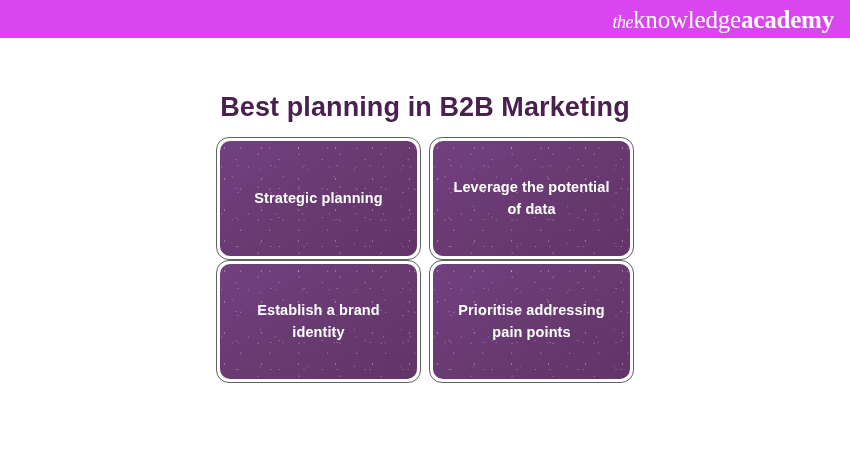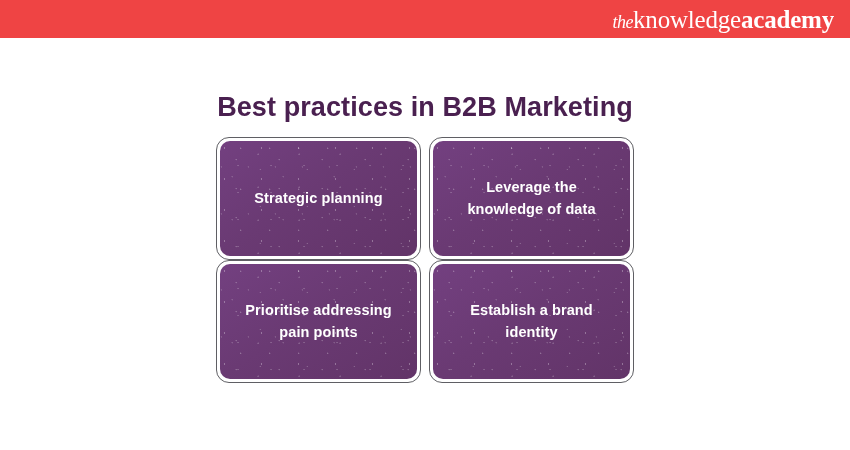--- a/index.html
+++ b/index.html
@@ -15,21 +15,21 @@
     position: relative;
   }
 
   
   .header-bar {
     position: absolute;
     left: 0;
     top: 0;
     width: 850px;
     height: 38px;
-    background: #ef4444;
+    background: #d946ef;
     display: flex;
     align-items: center;
     justify-content: flex-end;
     box-sizing: border-box;
     padding-right: 16px;
   }
   .brand-logo {
     color: #ffffff;
     font-family: "Liberation Serif", serif;
     font-size: 25px;
@@ -120,50 +120,50 @@
 </style>
 </head>
 <body>
 
 <div class="header-bar">
   <div class="brand-logo">
     <span class="brand-the">the</span><span class="brand-knowledge">knowledge</span><span class="brand-academy">academy</span>
   </div>
 </div>
 
-<h1 class="page-title">Best practices in B2B Marketing</h1>
+<h1 class="page-title">Best planning in B2B Marketing</h1>
 
 <div class="rows">
 
   <div class="row row-top">
 
     <div class="card">
       <div class="card-inner">
         <span class="card-label">Strategic planning</span>
       </div>
     </div>
 
     <div class="card">
       <div class="card-inner">
-        <span class="card-label">Leverage the knowledge of data</span>
+        <span class="card-label">Leverage the potential of data</span>
       </div>
     </div>
 
 
   </div>
 
   <div class="row row-bottom">
 
     <div class="card">
       <div class="card-inner">
-        <span class="card-label">Prioritise addressing pain points</span>
+        <span class="card-label">Establish a brand identity</span>
       </div>
     </div>
 
     <div class="card">
       <div class="card-inner">
-        <span class="card-label">Establish a brand identity</span>
+        <span class="card-label">Prioritise addressing pain points</span>
       </div>
     </div>
 
   </div>
 
 </div>
 
 </body></html>

